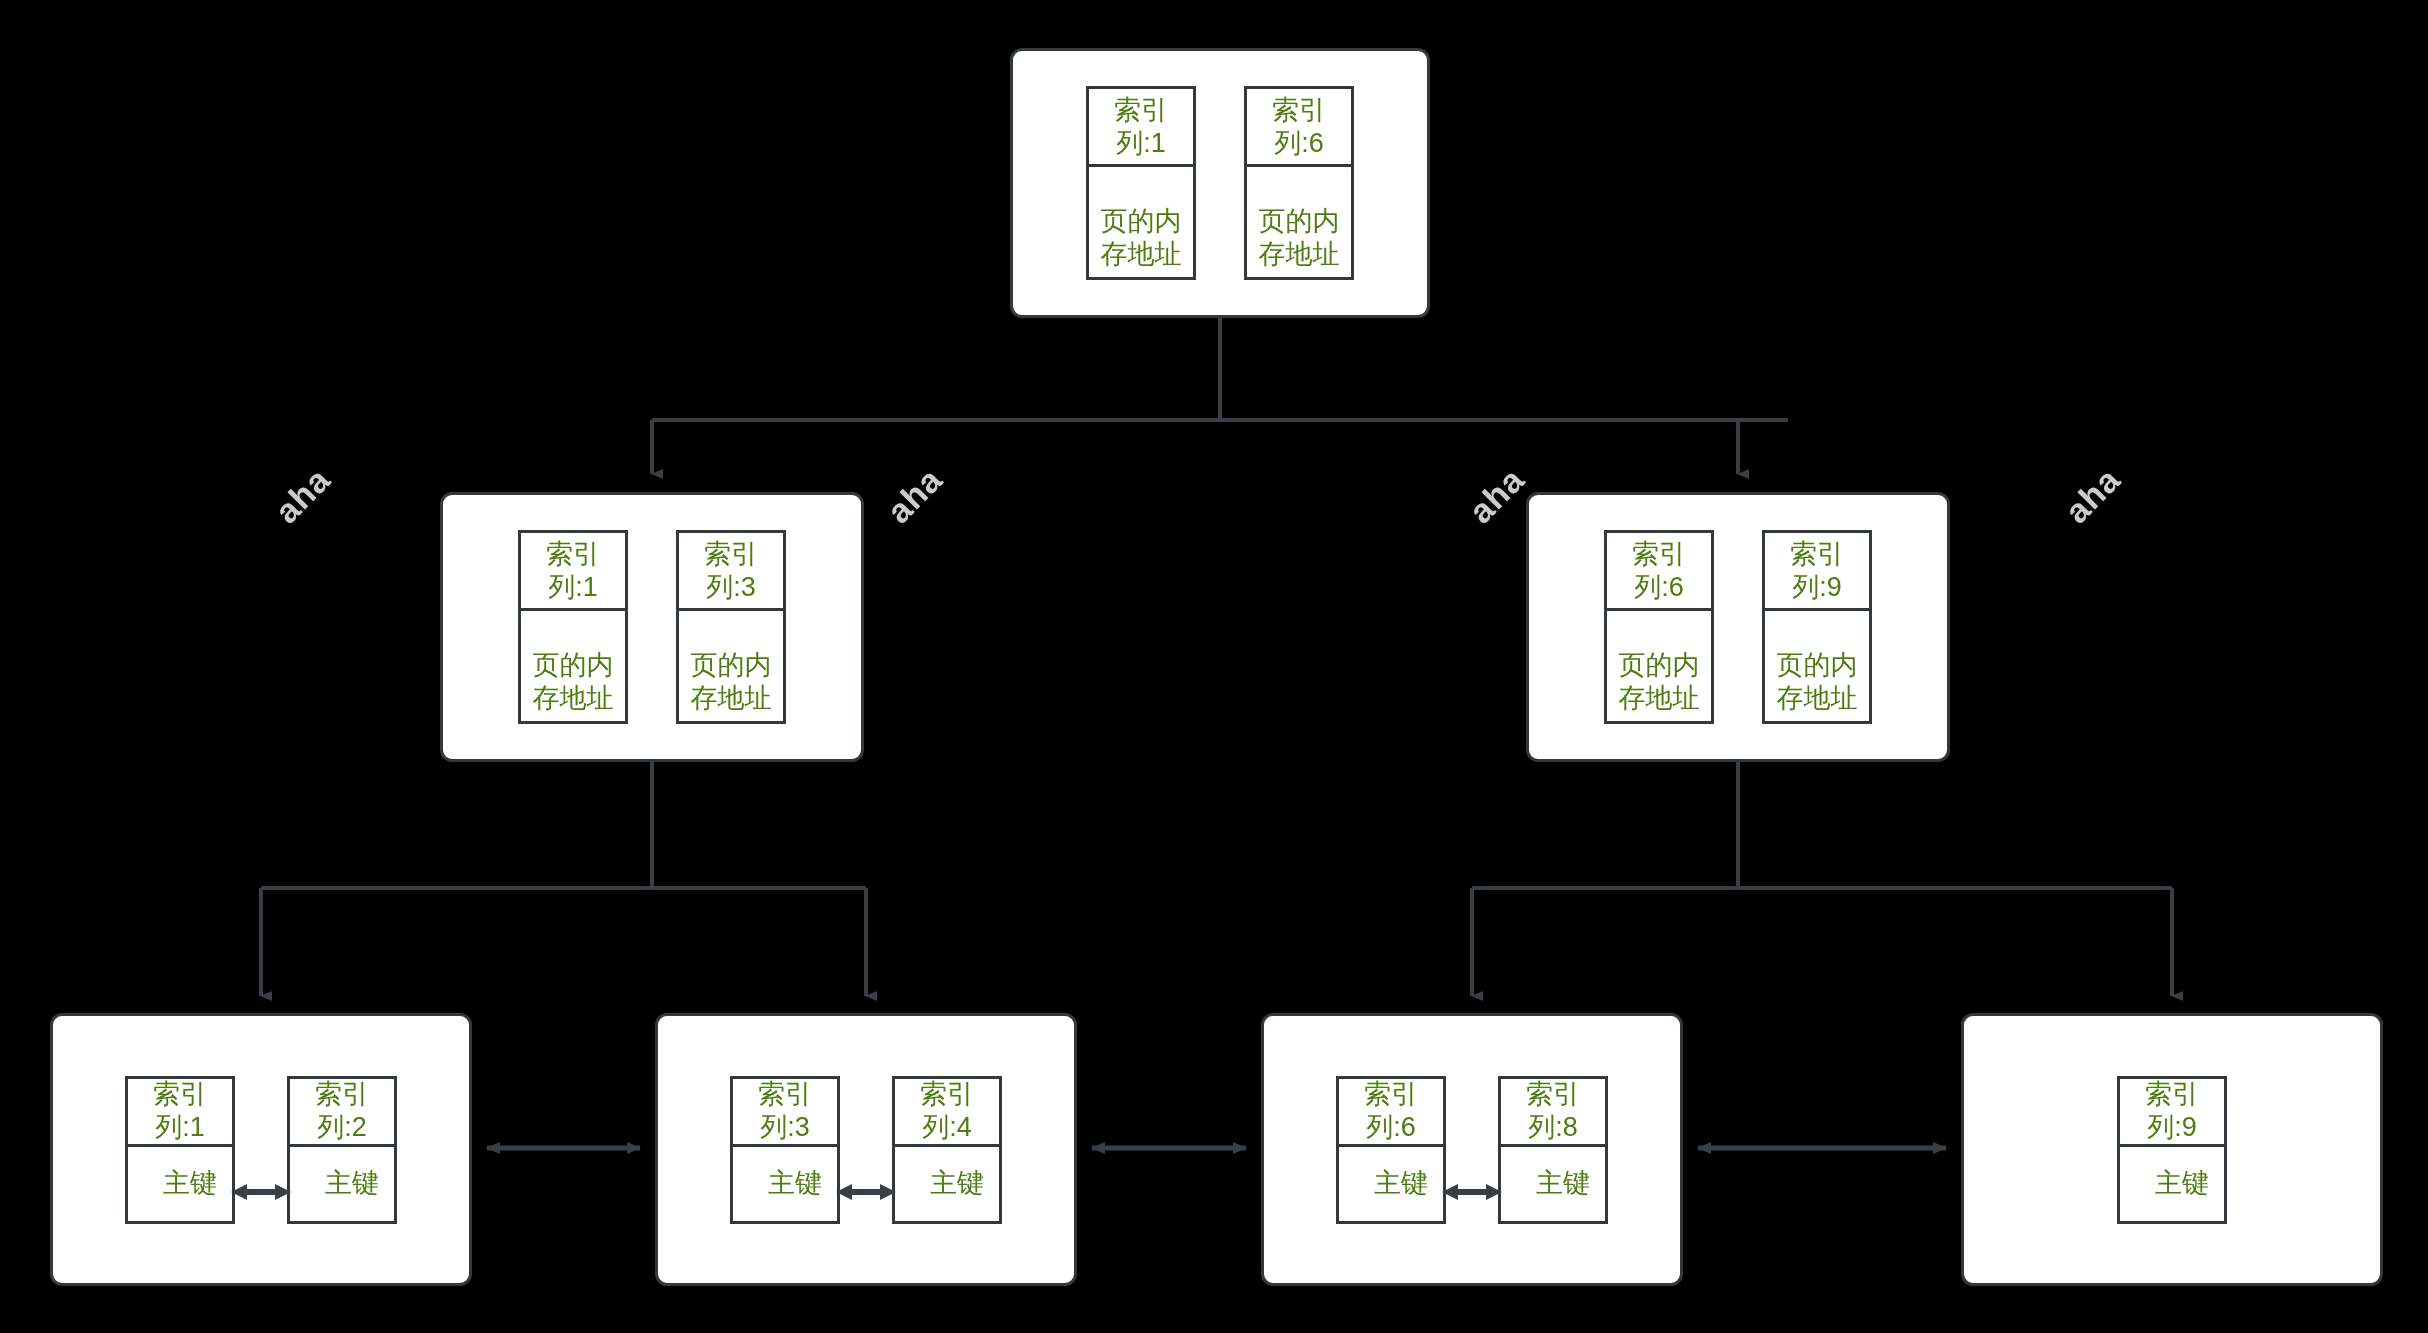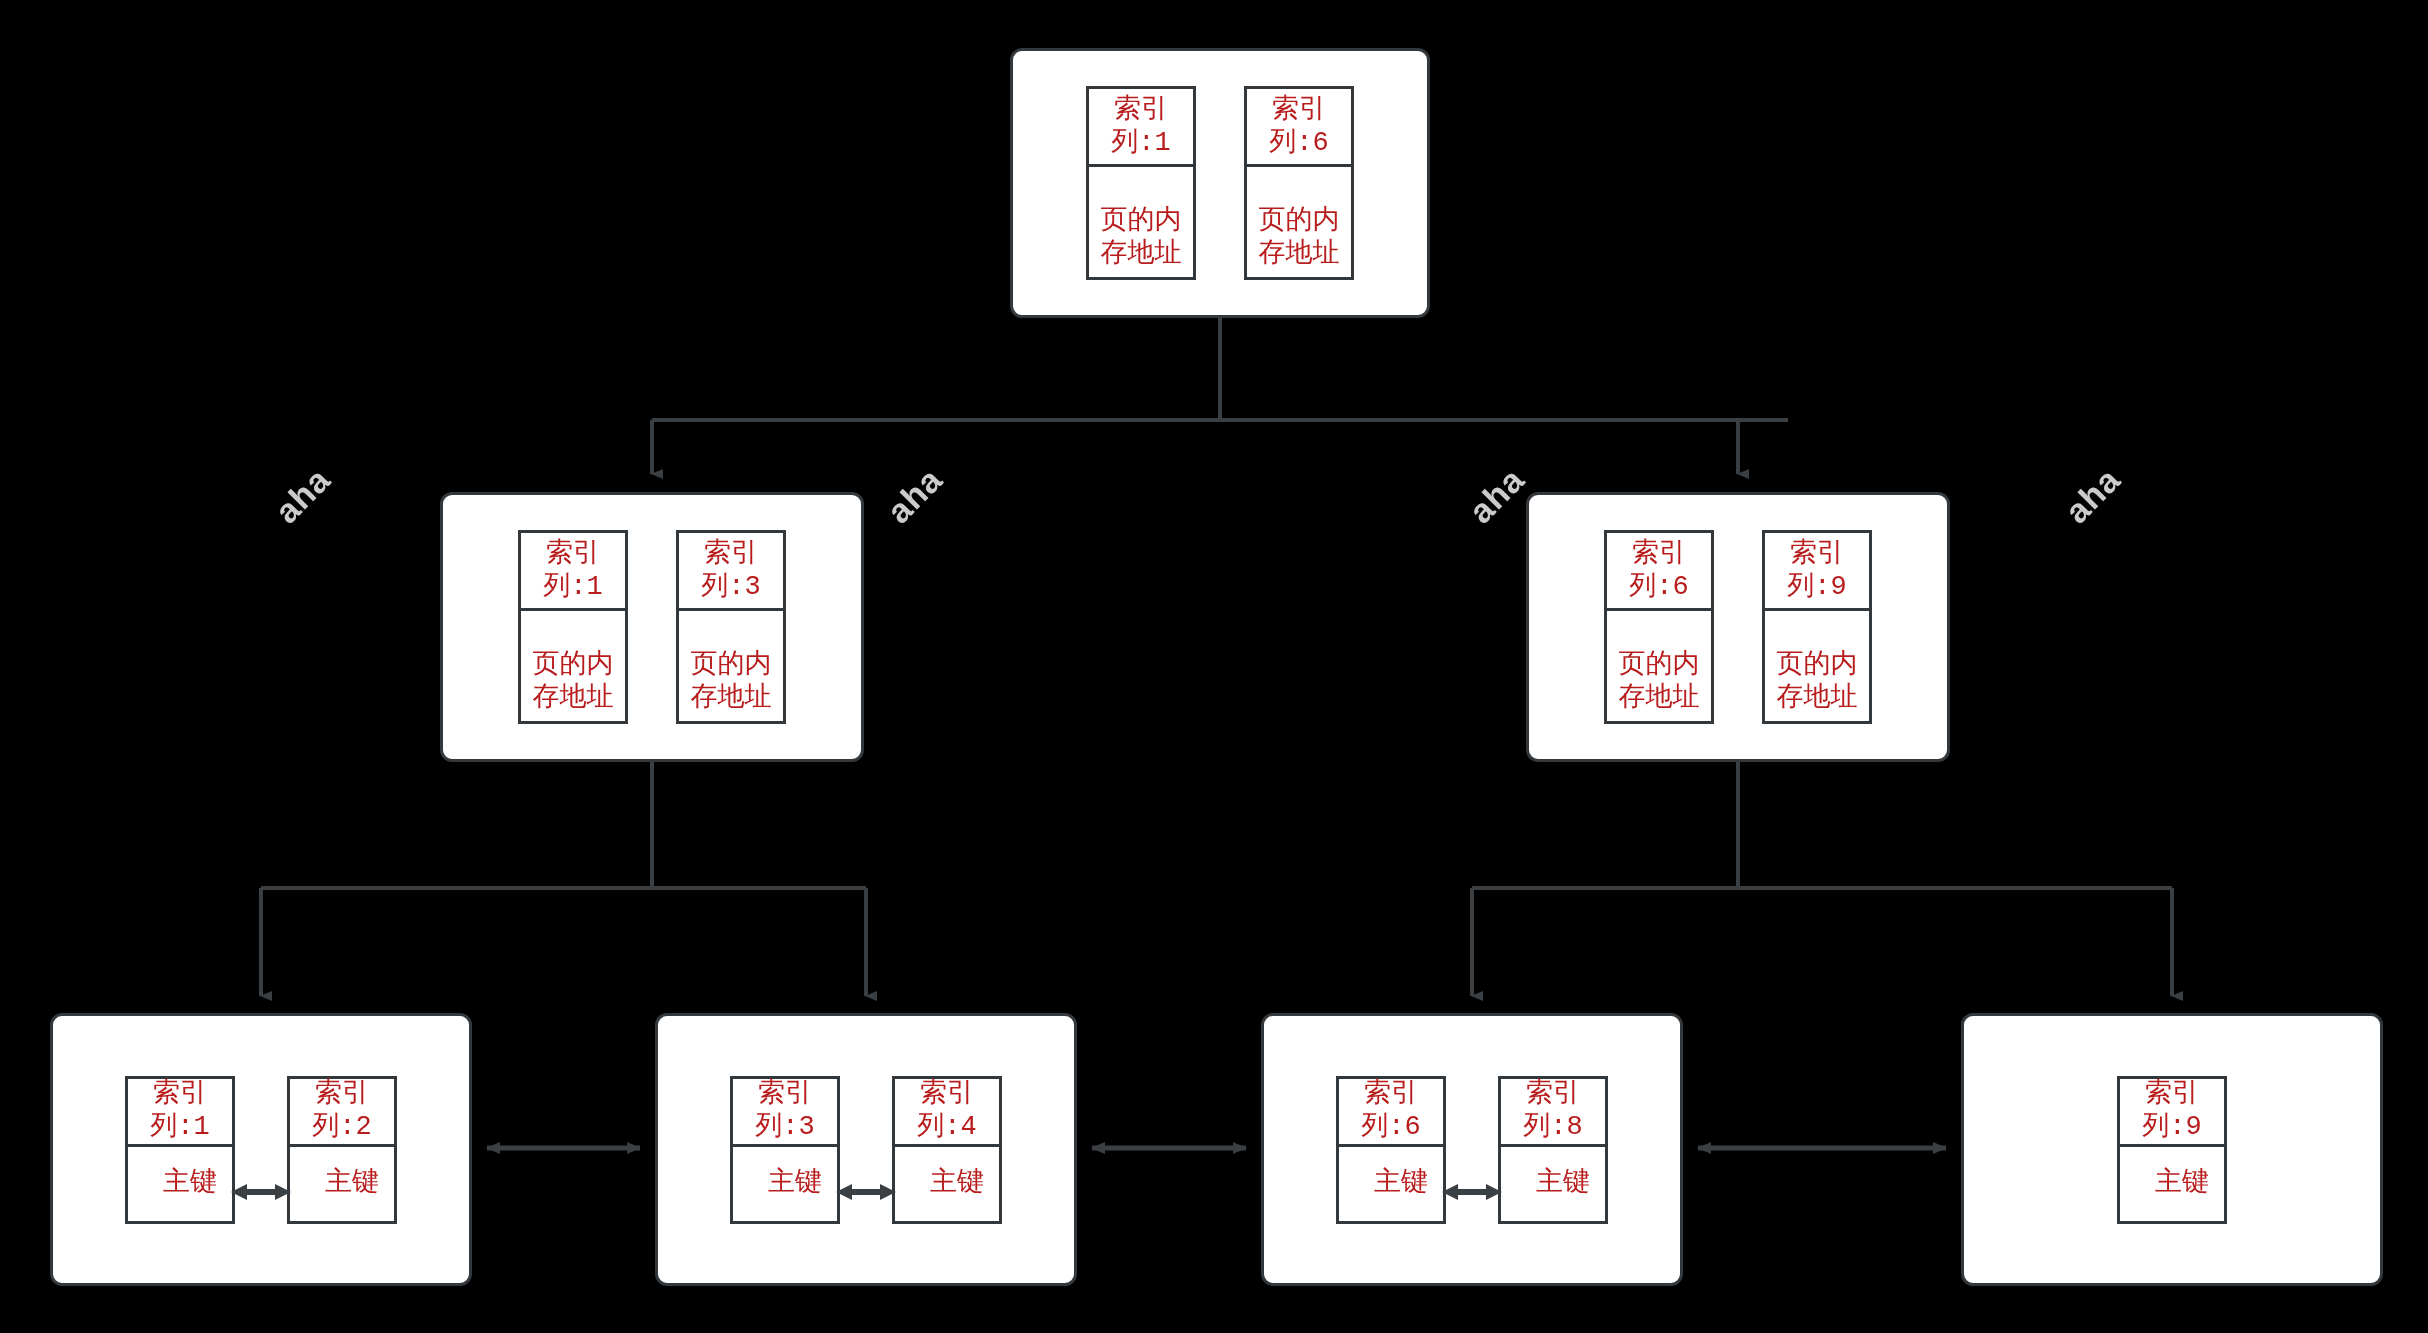--- a/index.html
+++ b/index.html
@@ -67,24 +67,23 @@
     background: #ffffff;
     display: flex;
     flex-direction: column;
   }
   .cell-top, .cell-bottom {
     box-sizing: border-box;
     display: flex;
     align-items: center;
     justify-content: center;
     text-align: center;
-    color: #b91c1c;
+    color: #4d7c0f;
     line-height: 1.22;
     white-space: pre-line;
-    font-family: Liberation Mono, monospace;
   }
   .cell-top {
     border-bottom: 3px solid #33383d;
   }
 
   
   .node-internal .cell { width: 110px; }
   .node-internal .cell-top    { height: 78px;  font-size: 27px; }
   .node-internal .cell-bottom { height: 78px;  font-size: 27px; margin-top: 32px; }
   .node-internal .gap { width: 48px; }

